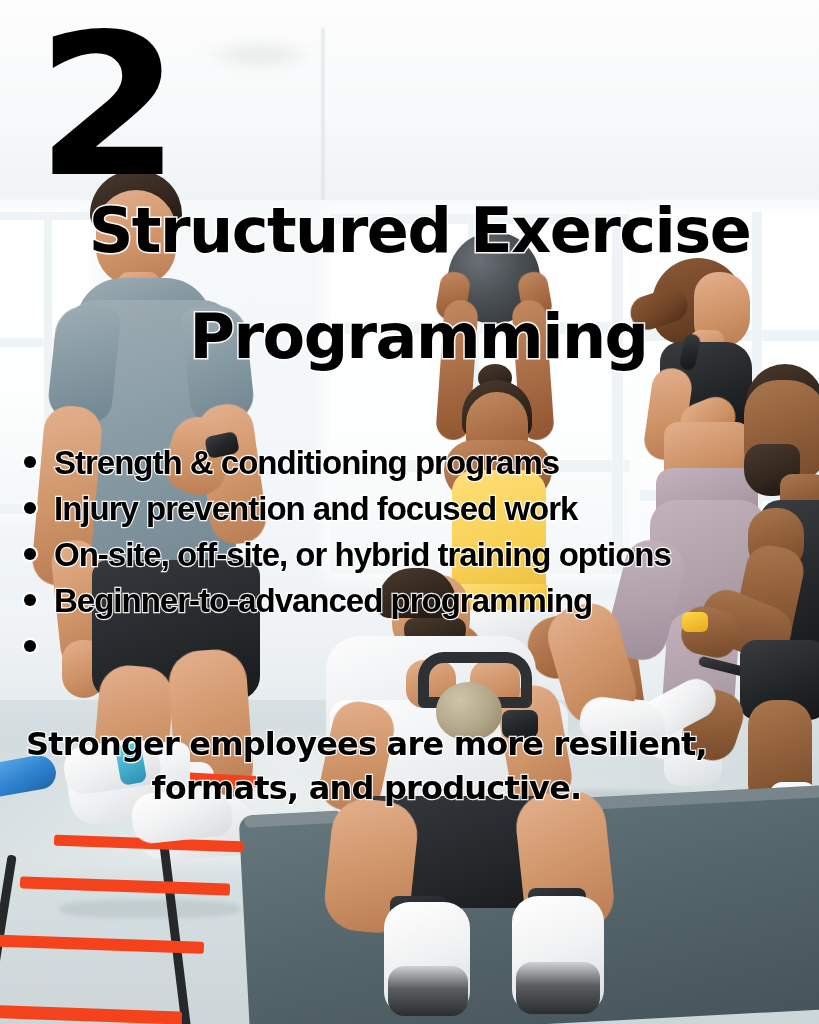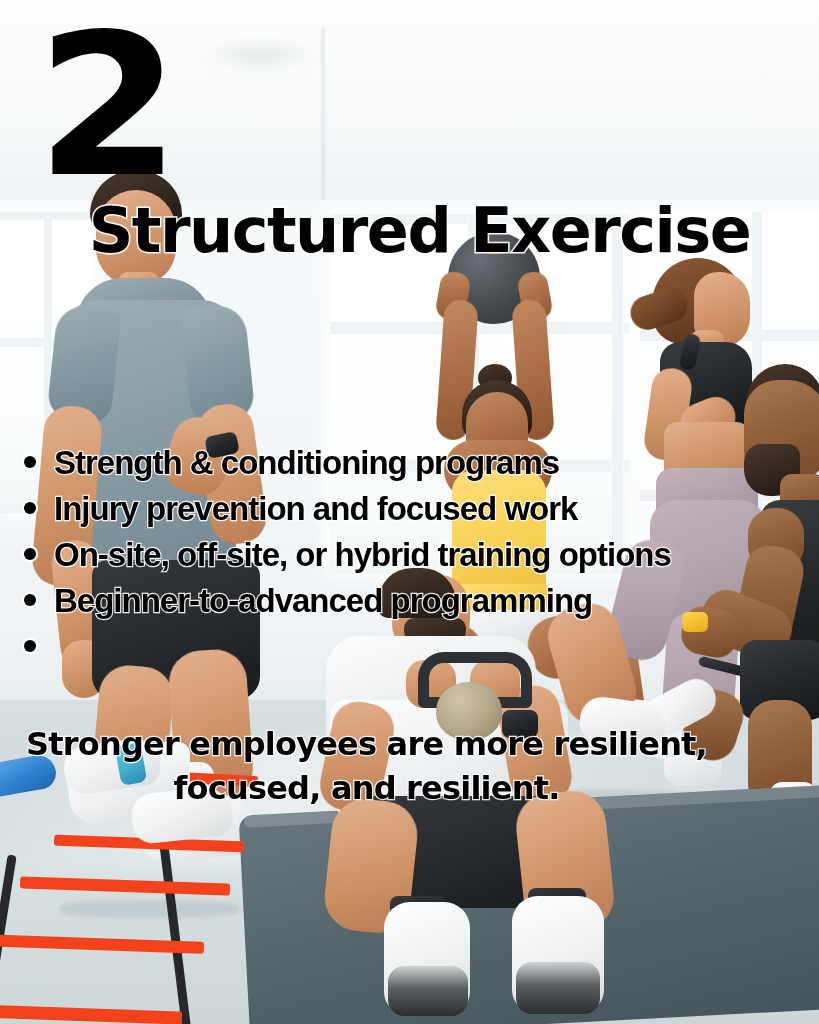--- a/index.html
+++ b/index.html
@@ -316,20 +316,21 @@
     <div class="fig shoe-w soft" style="left:64px;top:742px;width:96px;height:48px;border-radius:22px 26px 18px 20px;transform:rotate(-8deg);"></div>
     <div class="fig" style="left:118px;top:744px;width:26px;height:40px;border-radius:8px;
                 background:linear-gradient(160deg,#5fd0e2,#2a8fb5);transform:rotate(-10deg);"></div>
 
   </div>
 
   <div class="num-two">2</div>
 
   <div class="title">
     <span class="l1">Structured Exercise</span>
+    <span class="l2">Programming</span>
   </div>
 
 
   <ul class="bullets">
     <li>
       <span class="dot"></span>
       <span>Strength &amp; conditioning programs</span>
     </li>
     <li>
       <span class="dot"></span>
@@ -343,16 +344,16 @@
       <span class="dot"></span>
       <span>Beginner-to-advanced programming</span>
     </li>
     <li>
       <span class="dot"></span>
     </li>
   </ul>
 
   <div class="tagline">
     <span class="t1">Stronger employees are more resilient,</span>
-    <span class="t2">focused, and resilient.</span>
+    <span class="t2">formats, and productive.</span>
   </div>
 
 </div>
 
 </body></html>

